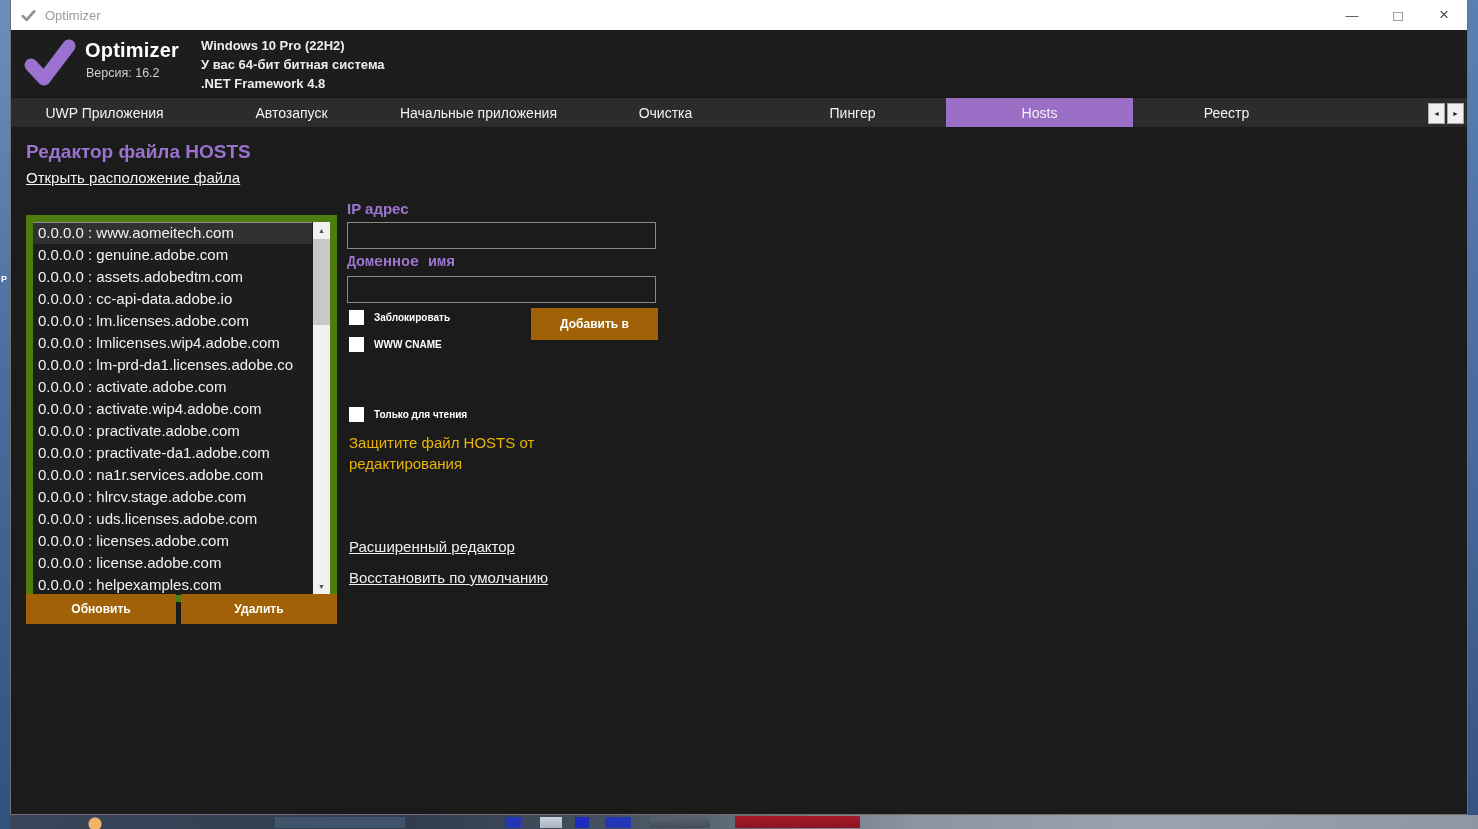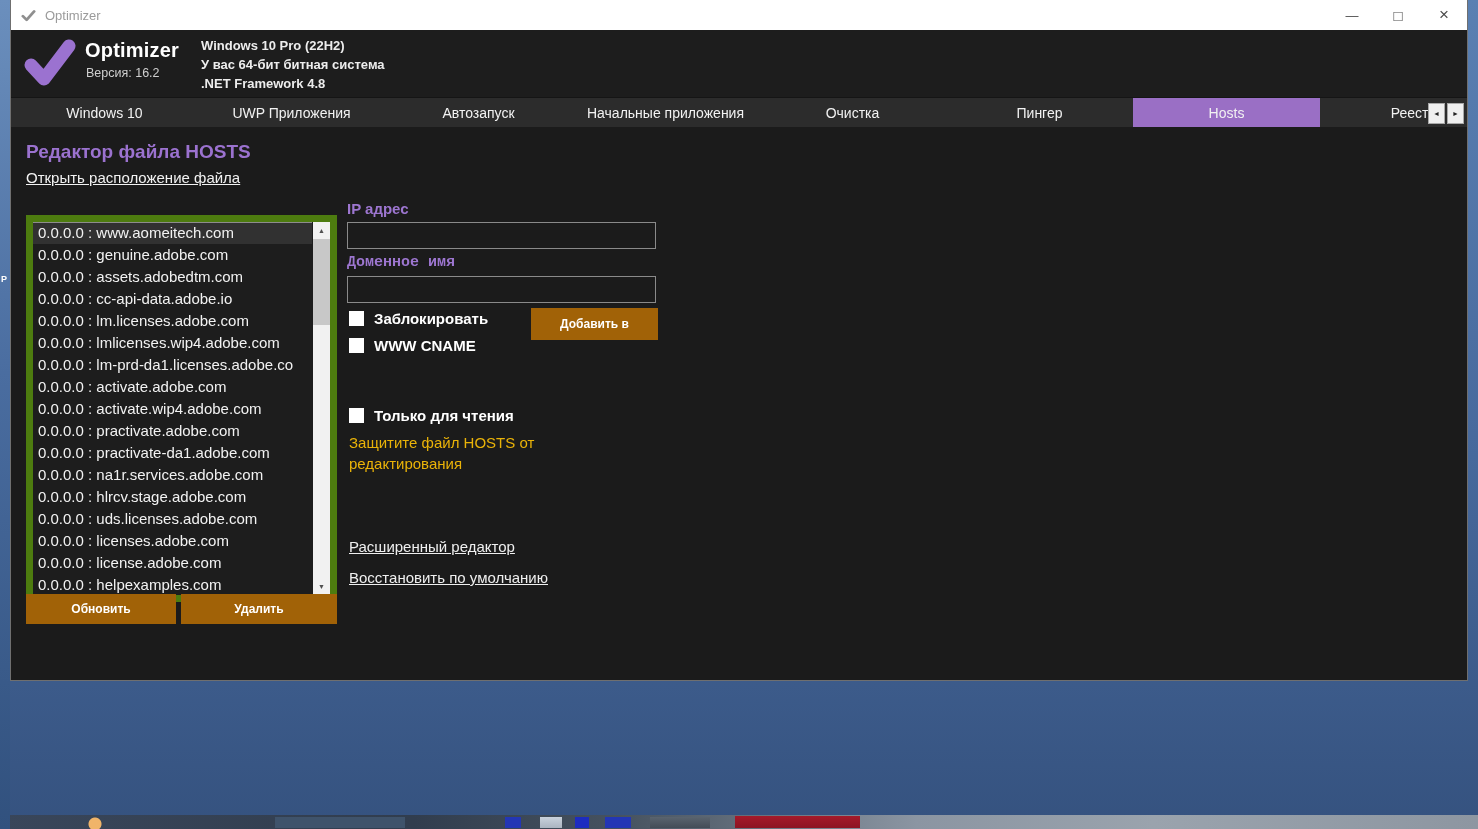--- a/index.html
+++ b/index.html
@@ -22,21 +22,21 @@
   }
   .desktop-strip-left {
     position:absolute; left:0; top:0; bottom:0; width:10px;
     background:linear-gradient(180deg,#6b8fbd 0%,#4a6da0 45%,#31517e 100%);
     z-index:5;
   }
   .desktop-letter { position:absolute; left:1px; top:274px; color:#fff; font-size:9px; font-weight:bold; }
 
   
   .window {
-    position:absolute; left:10px; top:0; width:1458px; height:681px;
+    position:absolute; left:10px; top:0; width:1458px; height:815px;
     background:#1b1b1b; border:1px solid #6f6f6f; border-top:none;
   }
 
   
   .titlebar { position:absolute; left:0; top:0; right:0; height:30px; background:#ffffff; display:flex; align-items:center; }
   .titlebar-icon { margin-left:10px; width:16px; height:14px; display:flex; align-items:center; }
   .titlebar-title { margin-left:8px; color:#9b9b9b; font-size:13px; }
   .win-controls { margin-left:auto; display:flex; height:100%; }
   .win-btn { width:46px; height:100%; display:flex; align-items:center; justify-content:center; color:#4c4c4c; font-size:13px; cursor:default; }
   .win-btn.max { font-size:15px; }
@@ -84,21 +84,21 @@
   .ip-label { top:4px; }
   .domain-label { top:58px;font-family:Liberation Mono, monospace; }
   .text-input { position:absolute; left:0; width:309px; height:27px; background:#1b1b1b; border:1px solid #8a8a8a; color:#f0f0f0; font-size:14px; padding:0 6px; font-family:"Liberation Sans",sans-serif; }
   .ip-input { top:26px; }
   .domain-input { top:80px; }
   .check-row { position:absolute; left:2px; display:flex; align-items:center; gap:10px; cursor:default; }
   .row-block { top:114px; }
   .row-cname { top:141px; }
   .row-readonly { top:211px; }
   .checkbox { width:15px; height:15px; background:#ffffff; flex:0 0 15px; }
-  .check-label { color:#ffffff; font-size:15px; font-weight:bold; white-space:nowrap; }
+  .check-label { color:#ffffff; font-size:10px; font-weight:bold; white-space:nowrap; }
   .add-btn { position:absolute; left:184px; top:112px; width:127px; height:32px; }
   .protect-text { position:absolute; left:2px; top:236px; width:230px; color:#eab308; font-size:15px; line-height:21px; }
   .panel-link { position:absolute; left:2px; color:#efefef; font-size:15px; text-decoration:underline; cursor:default; white-space:nowrap; }
   .adv-link { top:342px; }
   .restore-link { top:373px; }
 </style>
 </head>
 <body>
 
 <div class="desktop-strip-bottom"></div>
@@ -138,21 +138,20 @@
     <div class="app-version">Версия: 16.2</div>
     <div class="sysinfo">
       <div>Windows 10 Pro (22H2)</div>
       <div>У вас 64-бит битная система</div>
       <div>.NET Framework 4.8</div>
     </div>
   </div>
 
   <div class="tabbar">
     <div class="tabs">
-        <div class="tab">Windows 10</div>
         <div class="tab">UWP Приложения</div>
         <div class="tab">Автозапуск</div>
         <div class="tab">Начальные приложения</div>
         <div class="tab">Очистка</div>
         <div class="tab">Пингер</div>
         <div class="tab active">Hosts</div>
         <div class="tab">Реестр</div>
       </div>
     <div class="tab-scroll">
       <button><span>◄</span></button>

